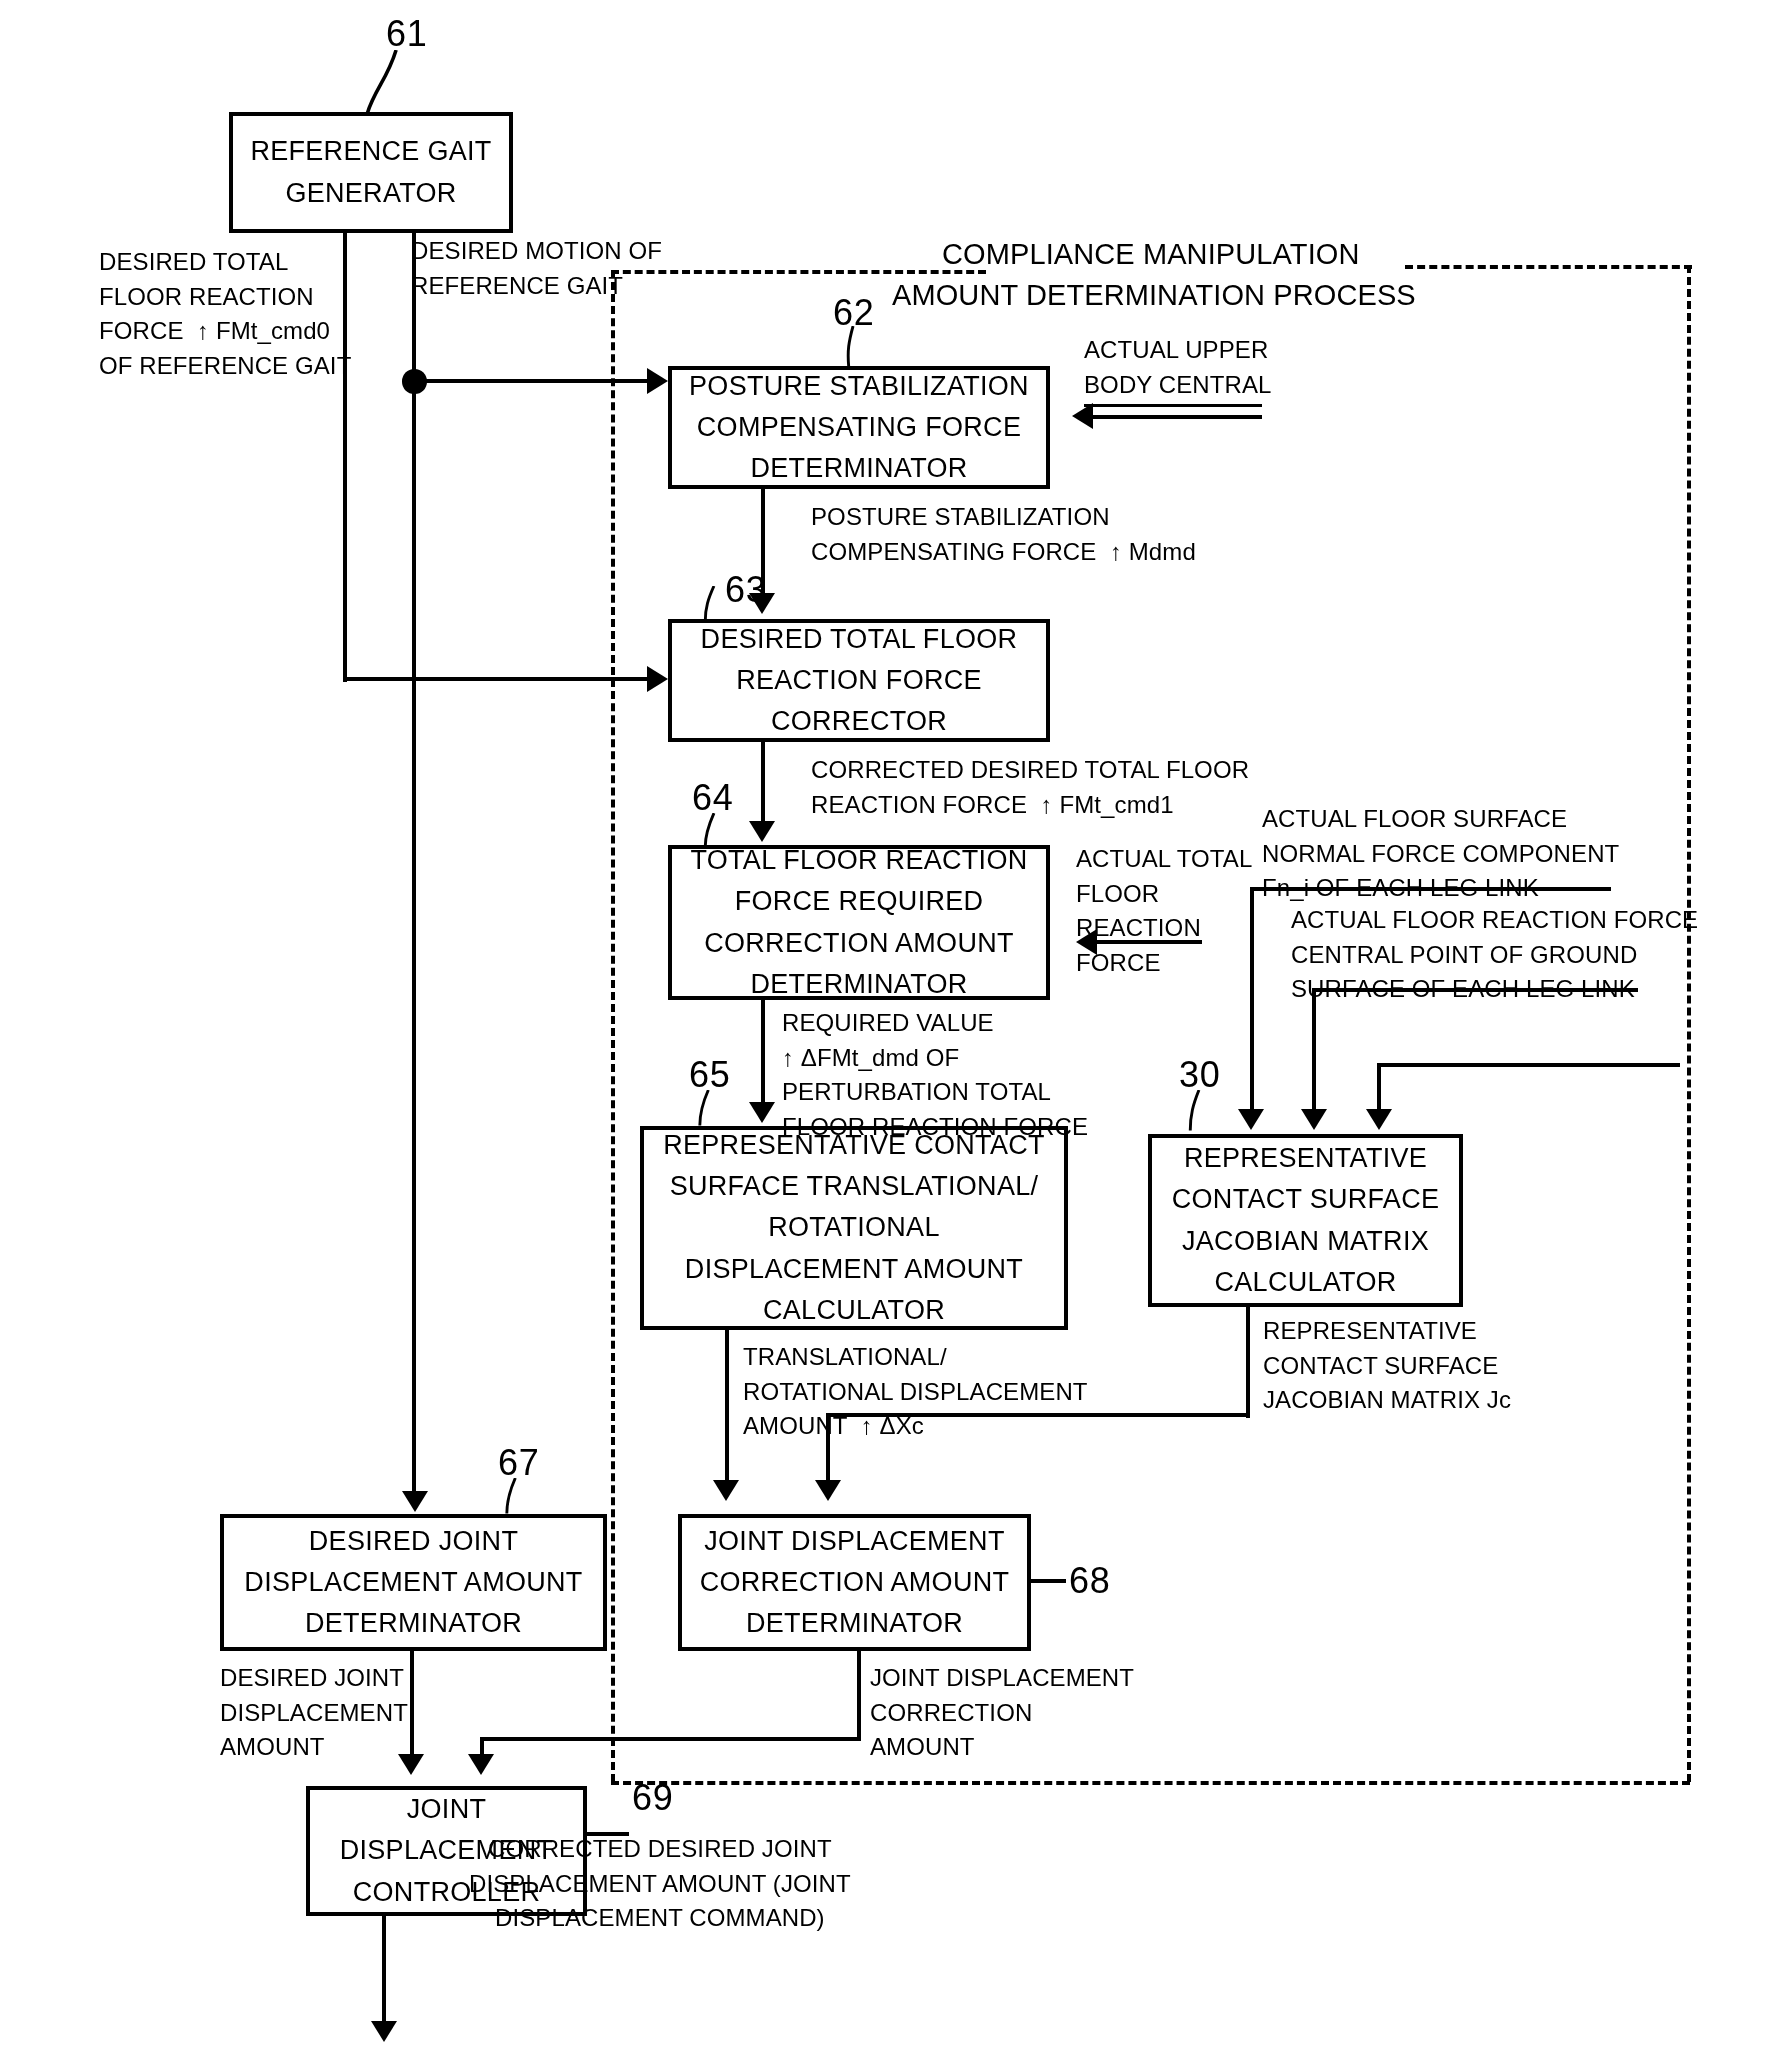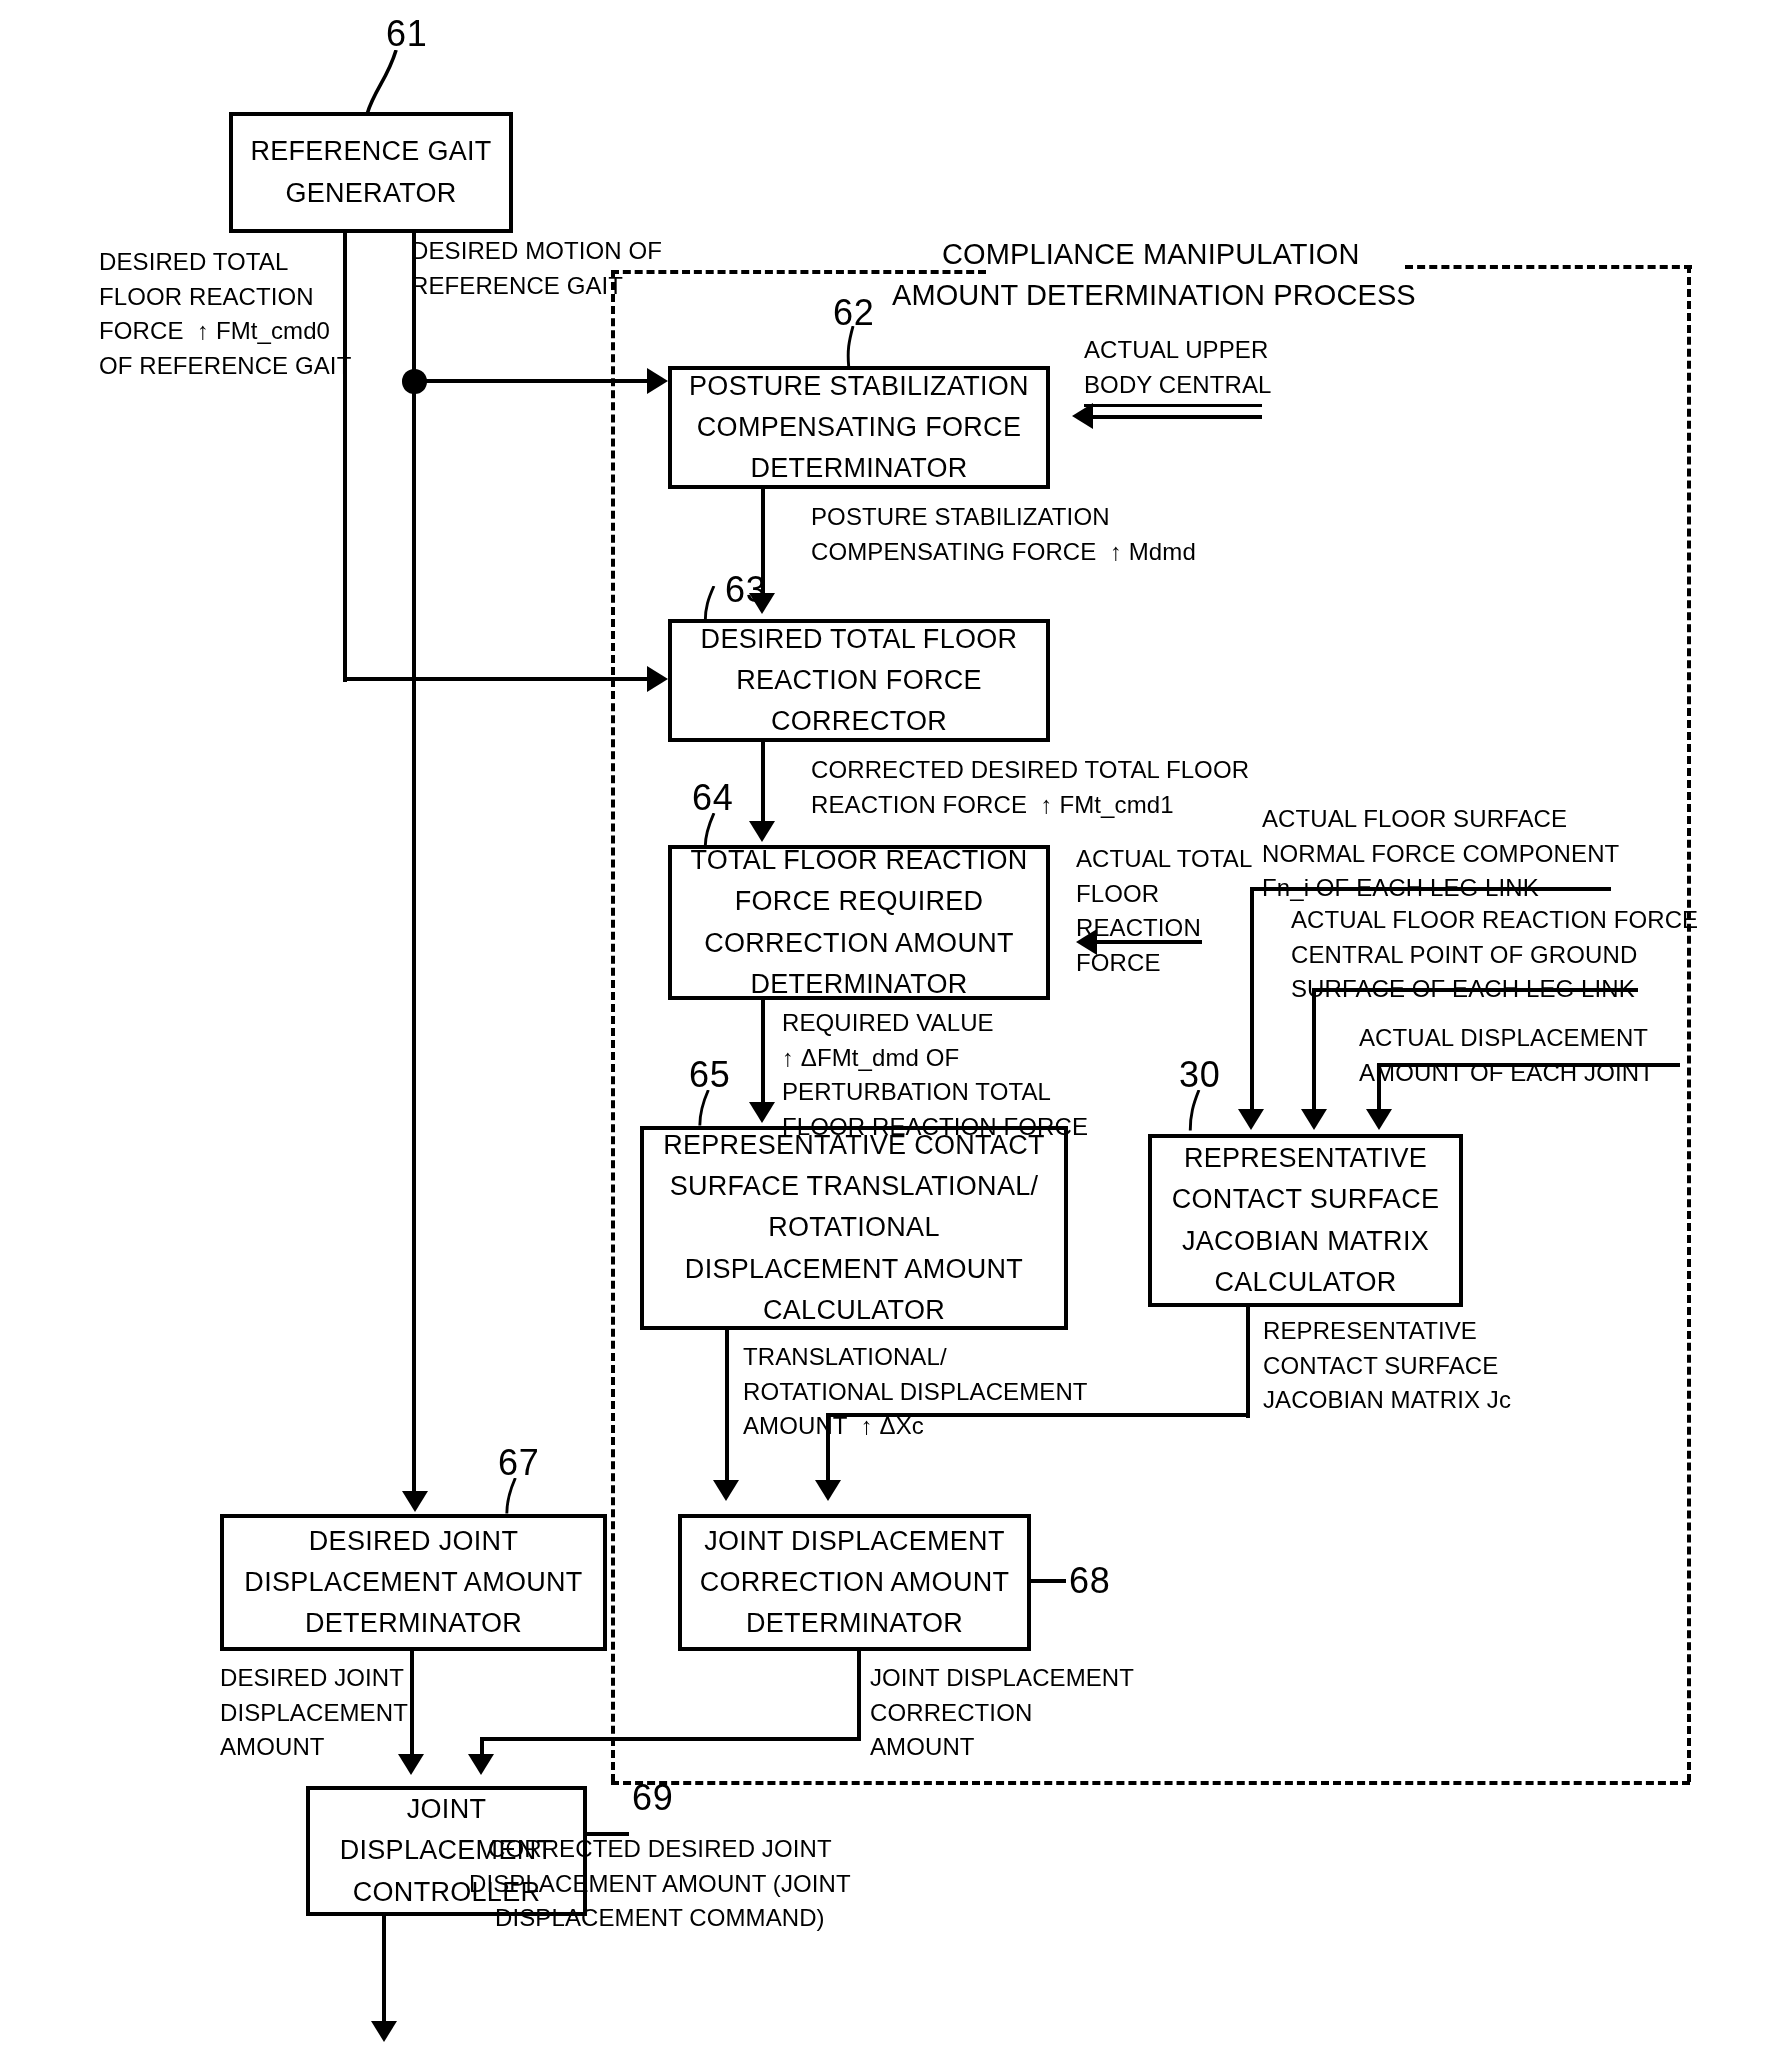--- a/index.html
+++ b/index.html
@@ -258,22 +258,20 @@
   <div class="lbl" style="left:782px;top:1006px;">REQUIRED VALUE
 ↑ ΔFMt_dmd OF
 PERTURBATION TOTAL
 FLOOR REACTION FORCE</div>
   <div class="lbl" style="left:1262px;top:802px;">ACTUAL FLOOR SURFACE
 NORMAL FORCE COMPONENT
 Fn_i OF EACH LEG LINK</div>
   <div class="lbl" style="left:1291px;top:903px;">ACTUAL FLOOR REACTION FORCE
 CENTRAL POINT OF GROUND
 SURFACE OF EACH LEG LINK</div>
-  <div class="lbl" style="left:1359px;top:1021px;">ACTUAL DISPLACEMENT
-AMOUNT OF EACH JOINT</div>
   <div class="lbl" style="left:743px;top:1340px;">TRANSLATIONAL/
 ROTATIONAL DISPLACEMENT
 AMOUNT  ↑ ΔXc</div>
   <div class="lbl" style="left:1263px;top:1314px;">REPRESENTATIVE
 CONTACT SURFACE
 JACOBIAN MATRIX Jc</div>
   <div class="lbl" style="left:220px;top:1661px;">DESIRED JOINT
 DISPLACEMENT
 AMOUNT</div>
   <div class="lbl" style="left:870px;top:1661px;">JOINT DISPLACEMENT

